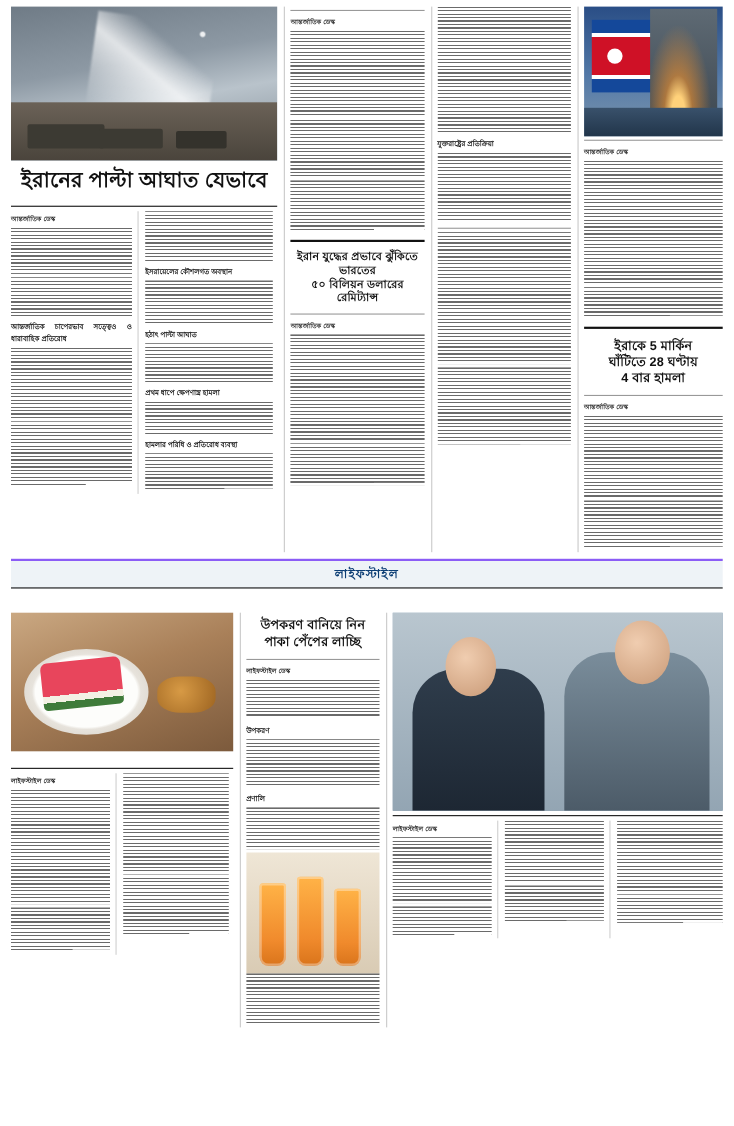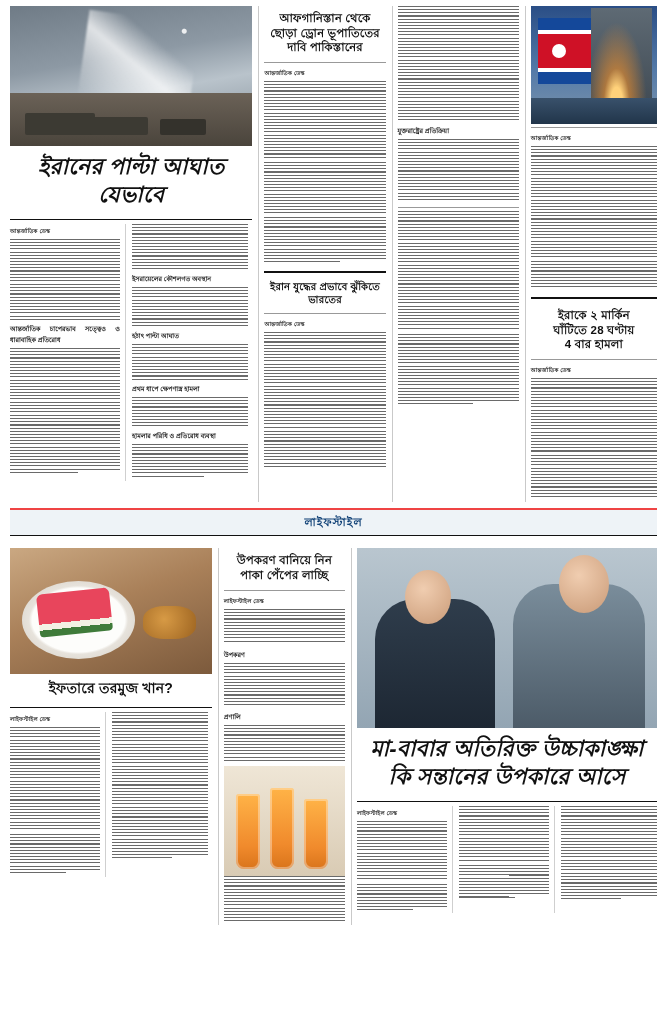--- a/index.html
+++ b/index.html
@@ -187,21 +187,21 @@
   .ph-people .h-right { right: 16%; bottom: 64%; width: 50px; height: 58px; }
 
   
   .headline {
     font-weight: bold;
     color: #111;
     line-height: 1.28;
     text-align: center;
     letter-spacing: .2px;
   }
-  .h-xl { font-size: 22px; margin: 7px 0 6px; font-style: italic; }
+  .h-xl { font-size: 19px; margin: 7px 0 6px; }
   .h-lg { font-size: 14px; margin: 6px 0 5px; }
   .h-md { font-size: 11.5px; margin: 5px 0 4px; }
   .h-sm { font-size: 10px; margin: 4px 0 3px; }
 
   .byline {
     font-size: 5.6px;
     font-weight: bold;
     color: #222;
     margin: 3px 0 3px;
     letter-spacing: .2px;
@@ -232,25 +232,25 @@
     opacity: .82;
   }
   .body .para.last { position: relative; }
   .body .para.last:after {
     content:"";
     position:absolute; right:0; bottom:0;
     width: 38%; height: 2.2px; background:#fff;
   }
 
   .section-band {
-    border-top: 2px solid #ef4444;
+    border-top: 2px solid #8b5cf6;
     border-bottom: 1px solid #111;
     text-align: center;
     padding: 2px 0;
-    margin: 6px 0 12px;
+    margin: 6px 0 22px;
     background: #eef3f7;
   }
   .section-band span {
     font-size: 11px; font-weight: bold; letter-spacing: 1px; color: #0b3d74;
   }
 
   .mid-section { display:flex; gap:6px; }
   .m1 { width: 203px; }
   .m2 { width: 128px; }
   .m3 { width: 306px; }
@@ -298,32 +298,32 @@
             <div class="subhead">প্রথম ধাপে ক্ষেপণাস্ত্র হামলা</div>
             <div class="para" style="height:30px"></div>
             <div class="subhead">হামলার পরিধি ও প্রতিরোধ ব্যবস্থা</div>
             <div class="para last" style="height:34px"></div>
           </div>
         </div>
       </div>
     </div>
 
     <div class="col c2 vline">
-      <div class="headline h-md">আফগানিস্তান থেকে ছোড়া ড্রোন ভূপাতিতের দাবি পাকিস্তানের</div>
       <div class="rule-thin"></div>
       <div class="byline">আন্তর্জাতিক ডেস্ক</div>
       <div class="body">
         <div class="para" style="height:78px"></div>
         <div class="para" style="height:52px"></div>
         <div class="para last" style="height:46px"></div>
       </div>
 
       <div class="rule-dbl"></div>
       <div class="headline h-sm">
         <div>ইরান যুদ্ধের প্রভাবে ঝুঁকিতে ভারতের</div>
+        <div>৫০ বিলিয়ন ডলারের রেমিট্যান্স</div>
       </div>
       <div class="rule-thin"></div>
       <div class="byline">আন্তর্জাতিক ডেস্ক</div>
       <div class="body">
         <div class="para" style="height:96px"></div>
         <div class="para last" style="height:38px"></div>
       </div>
     </div>
 
     <div class="col c3 vline">
@@ -346,21 +346,21 @@
         <div class="sea"></div>
       </div>
       <div class="rule-thin"></div>
       <div class="byline">আন্তর্জাতিক ডেস্ক</div>
       <div class="body">
         <div class="para" style="height:112px"></div>
         <div class="para last" style="height:28px"></div>
       </div>
       <div class="rule-dbl"></div>
       <div class="headline h-md">
-        <div>ইরাকে ২ মার্কিন</div>
+        <div>ইরাকে 5 মার্কিন</div>
         <div>ঘাঁটিতে 28 ঘণ্টায়</div>
         <div>4 বার হামলা</div>
       </div>
       <div class="rule-thin"></div>
       <div class="byline">আন্তর্জাতিক ডেস্ক</div>
       <div class="body">
         <div class="para" style="height:74px"></div>
         <div class="para last" style="height:44px"></div>
       </div>
     </div>
@@ -372,21 +372,20 @@
 
   <div class="mid-section">
 
     <div class="col m1">
       <div class="photo ph-food">
         <div class="plate"></div>
         <div class="melon"></div>
         <div class="fry"></div>
       </div>
       <div class="headline h-lg">
-        <div>ইফতারে তরমুজ খান?</div>
       </div>
       <div class="rule"></div>
       <div style="display:flex; gap:6px;">
         <div style="width:96px;" class="col-sep">
           <div class="byline">লাইফস্টাইল ডেস্ক</div>
           <div class="body">
             <div class="para" style="height:104px"></div>
             <div class="para last" style="height:40px"></div>
           </div>
         </div>
@@ -429,24 +428,20 @@
     </div>
 
     <div class="col m3 vline">
       <div class="photo ph-people">
         <div class="wall"></div>
         <div class="person p-left"></div>
         <div class="head h-left"></div>
         <div class="person p-right"></div>
         <div class="head h-right"></div>
       </div>
-      <div class="headline h-xl">
-        <div>মা-বাবার অতিরিক্ত উচ্চাকাঙ্ক্ষা</div>
-        <div>কি সন্তানের উপকারে আসে</div>
-      </div>
       <div class="rule"></div>
       <div style="display:flex; gap:6px;">
         <div style="width:97px;" class="col-sep">
           <div class="byline">লাইফস্টাইল ডেস্ক</div>
           <div class="body">
             <div class="para" style="height:60px"></div>
             <div class="para last" style="height:26px"></div>
           </div>
         </div>
         <div style="width:97px;" class="col-sep">

